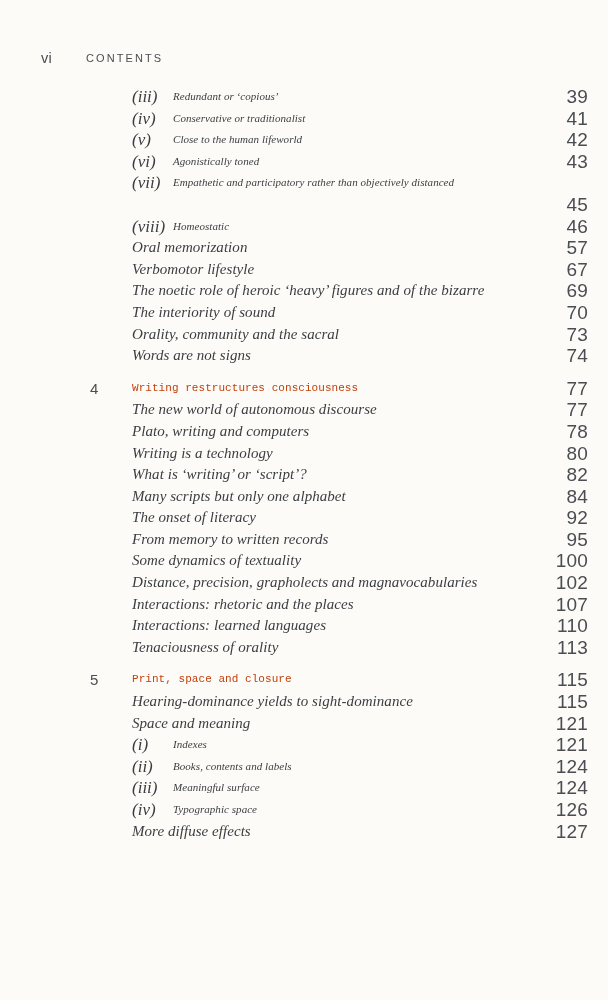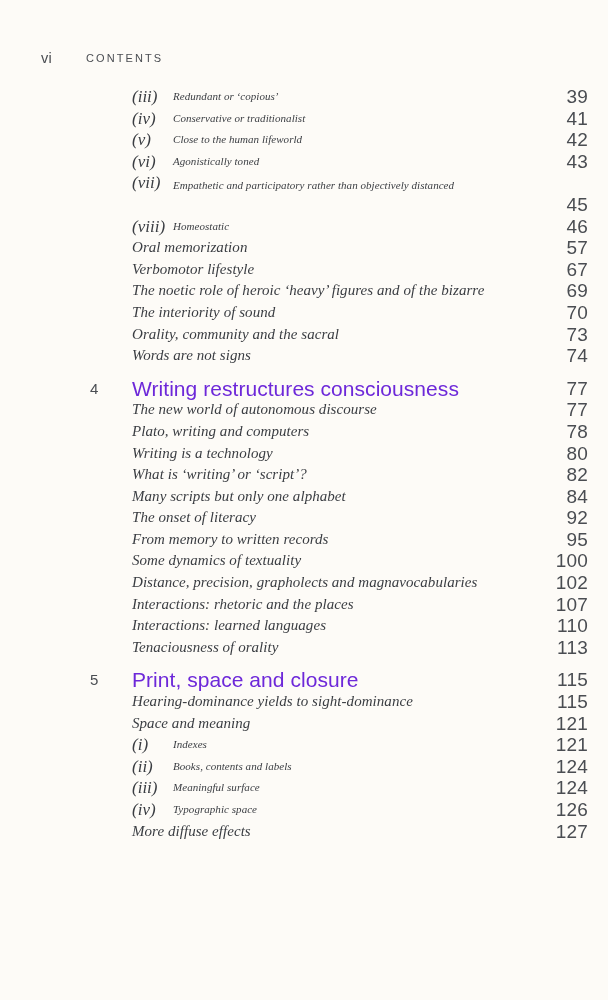--- a/index.html
+++ b/index.html
@@ -85,24 +85,24 @@
     top: 0;
     font-family: "Liberation Sans", "DejaVu Sans", sans-serif;
     font-size: 15px;
     color: #4a4d52;
   }
 
   .title {
     position: absolute;
     left: 124px;
     top: 0;
-    font-family: Liberation Sans, sans-serif;
-    font-size: 21px;
+    font-family: Liberation Mono, monospace;
+    font-size: 11px;
     letter-spacing: 0.05px;
-    color: #6d28d9;
+    color: #c2410c;
   }
 
   .section {
     position: absolute;
     left: 124px;
     top: 0;
     font-style: italic;
     font-size: 15px;
     letter-spacing: 0.05px;
     color: #3a3d42;
@@ -121,21 +121,21 @@
     left: 165px;
     top: 0;
     font-style: italic;
     font-size: 11px;
     letter-spacing: 0.05px;
     color: #3a3d42;
   }
   .sub.wrap {
     width: 375px;
     white-space: normal;
-    line-height: 26px;
+    line-height: 20px;
   }
 
   .page-no {
     position: absolute;
     left: 500px;
     width: 80px;
     text-align: right;
     top: 0;
     font-family: "Liberation Sans", "DejaVu Sans", sans-serif;
     font-size: 19px;

